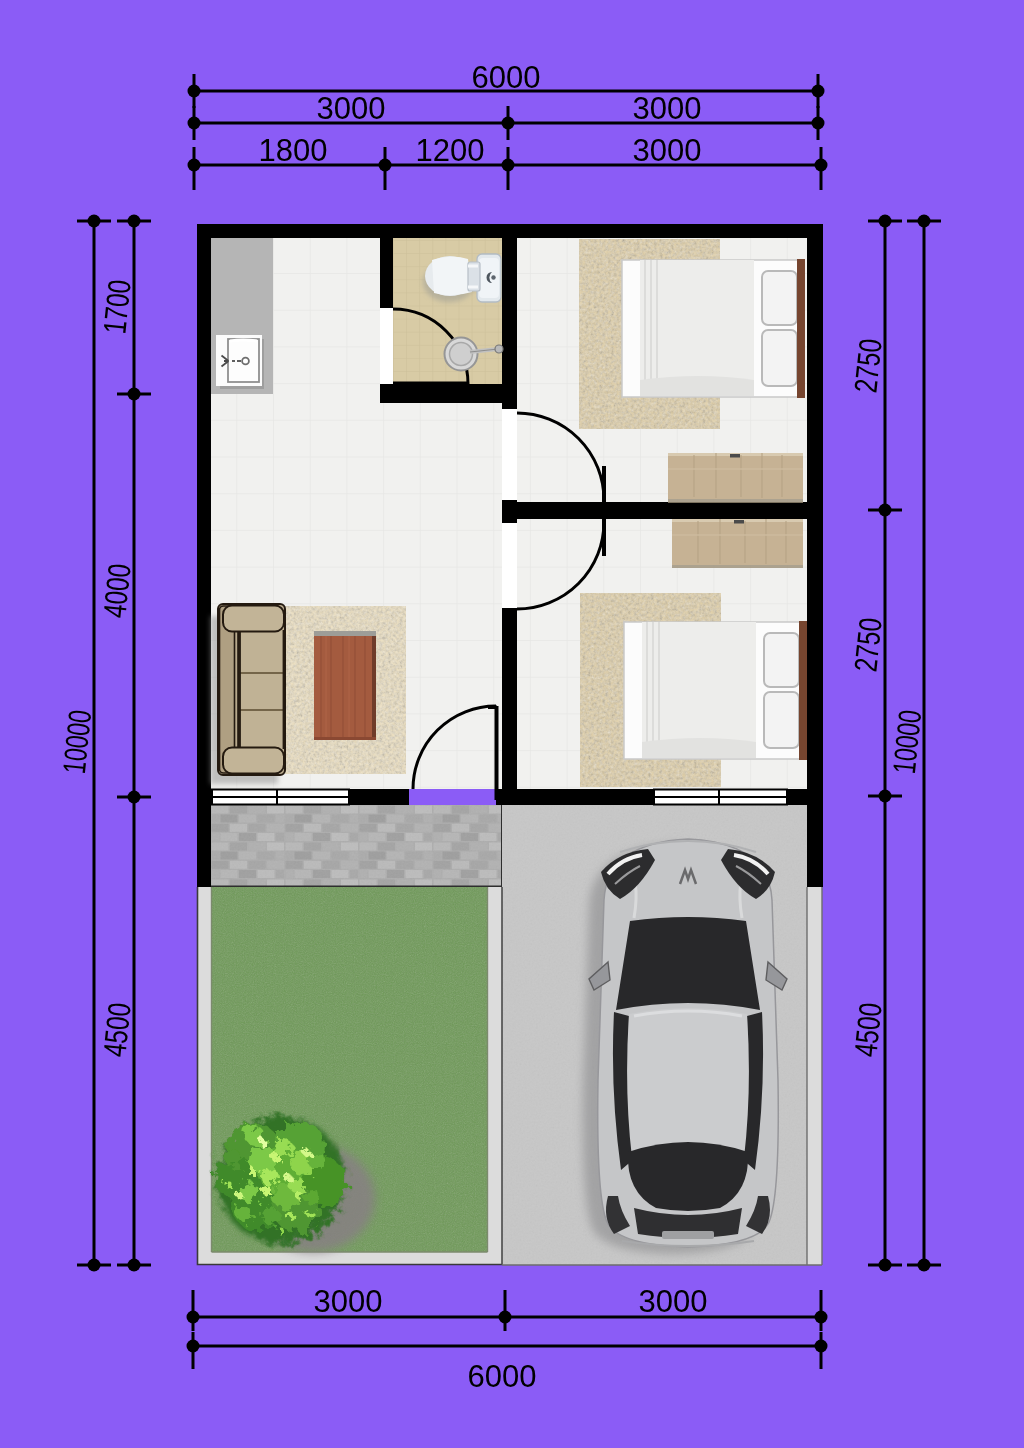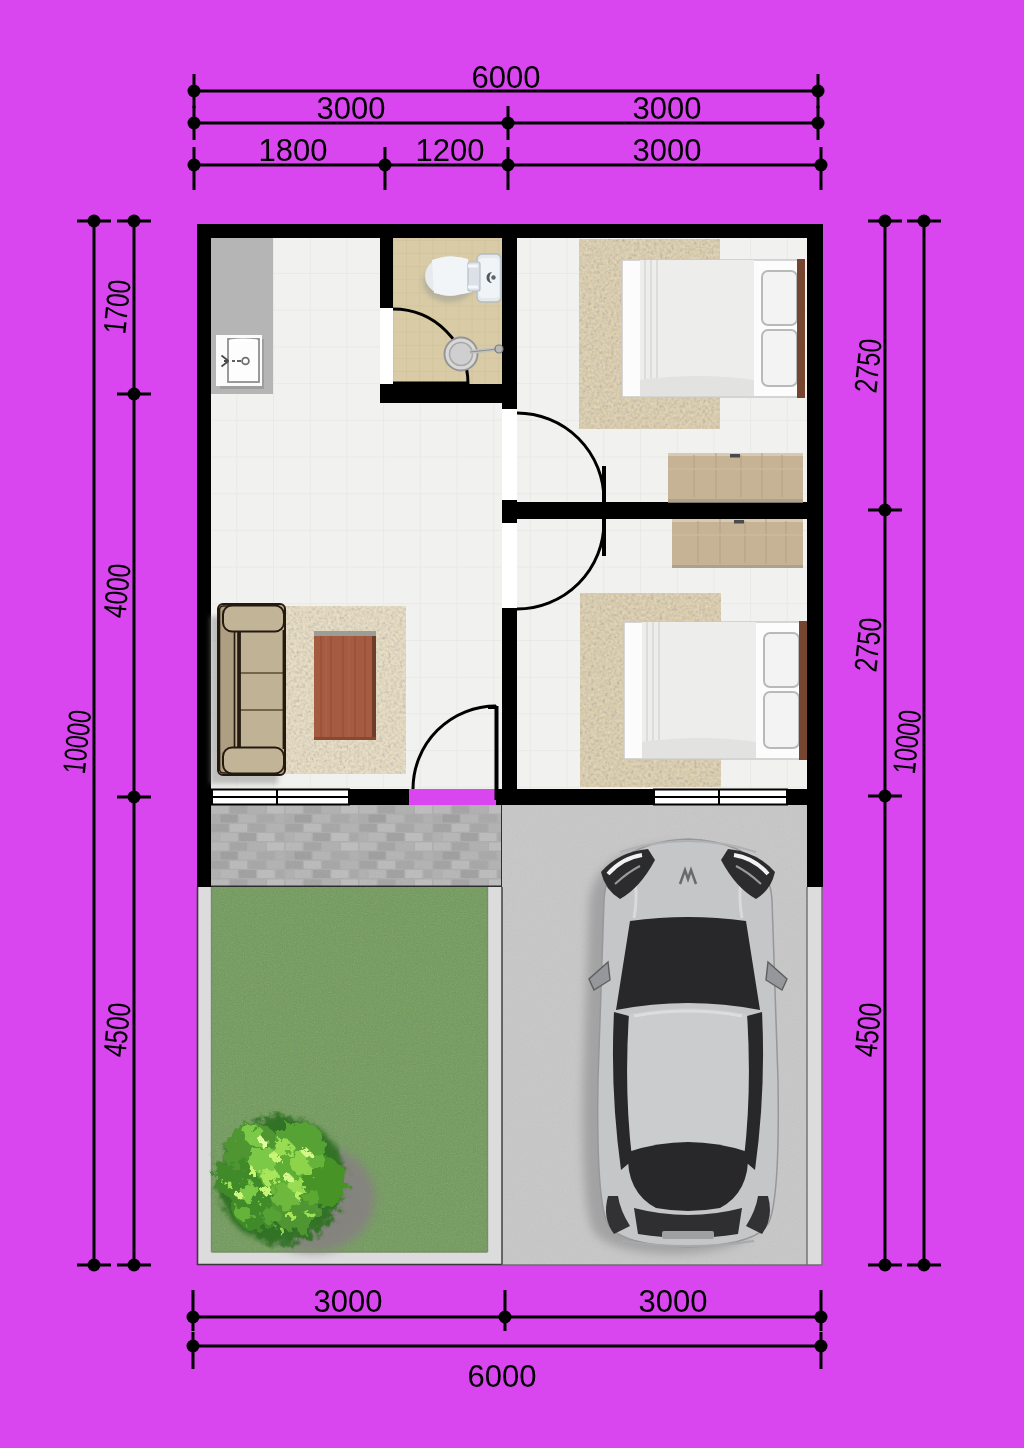--- a/index.html
+++ b/index.html
@@ -1,16 +1,16 @@
 <!DOCTYPE html>
 <html><head>
 <meta charset="utf-8">
 <style>
   html,body{margin:0;padding:0;background:#ffffff;}
-  #page{position:relative;width:1024px;height:1448px;background:#d946ef;overflow:hidden;}
+  #page{position:relative;width:1024px;height:1448px;background:#8b5cf6;overflow:hidden;}
   svg{display:block;}
   text{font-family:"Liberation Sans",sans-serif;fill:#000;}
 </style>
 </head>
 <body>
 <div id="page">
 <svg width="1024" height="1448" viewBox="0 0 1024 1448" xmlns="http://www.w3.org/2000/svg">
 <defs>
   <pattern id="tile" width="36.7" height="36.7" patternUnits="userSpaceOnUse" x="273" y="273">
     <rect width="36.7" height="36.7" fill="#f1f1ef"></rect>

